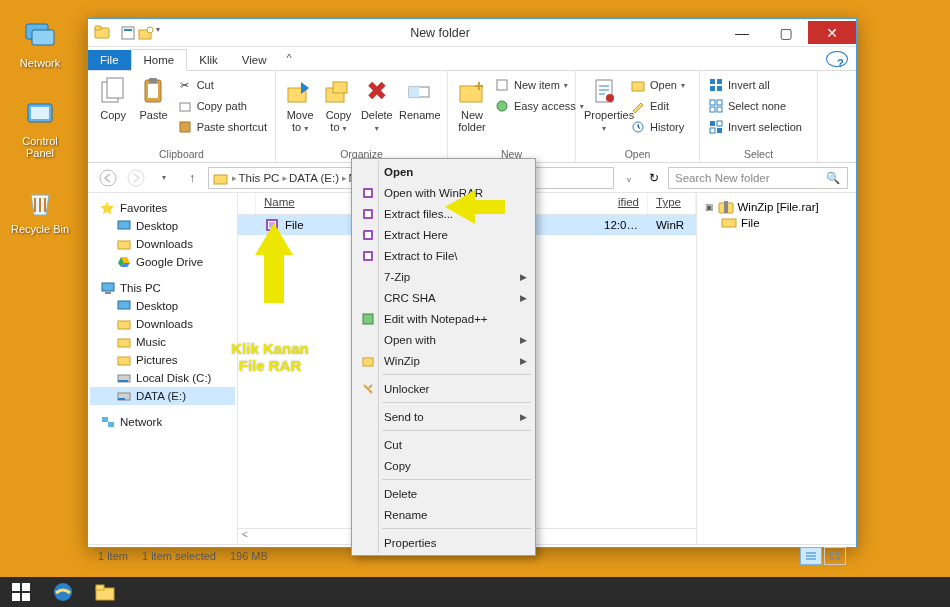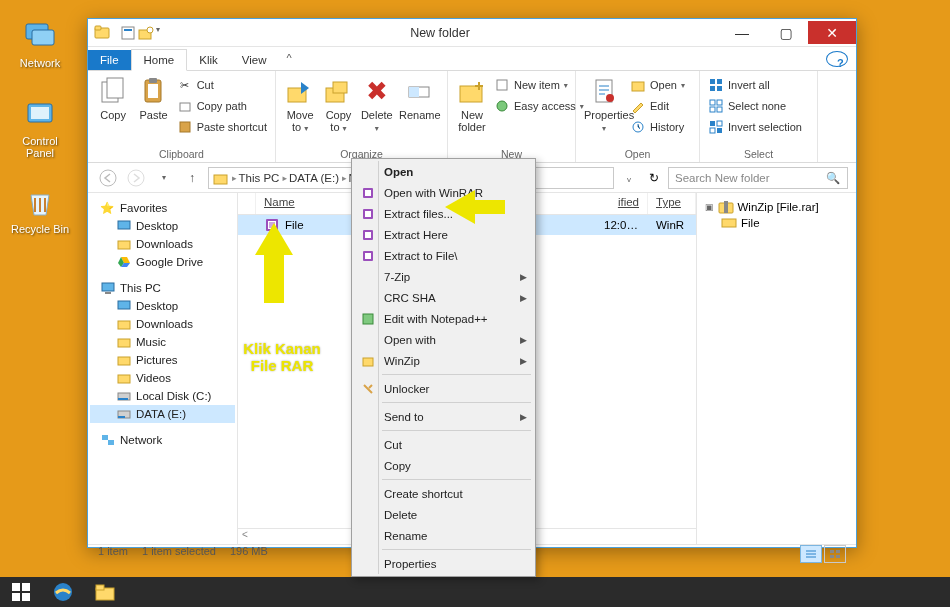--- a/index.html
+++ b/index.html
@@ -63,21 +63,21 @@
 .clist { flex:1; position:relative; }
 .file-row { display:flex; align-items:center; height:20px; font-size:11.5px; }
 .file-row.sel { background:#cde8ff; }
 .file-row > div { padding:2px 8px; white-space:nowrap; overflow:hidden; text-overflow:ellipsis; }
 
 .preview { width:160px; border-left:1px solid #e5e5e5; padding:6px; font-size:11.5px; }
 .pv-item { display:flex; align-items:center; gap:4px; padding:1px 0 1px 18px;}
 .pv-item.root { padding-left:2px; font-weight:400;}
 .pv-item .pico { width:16px; height:14px; }
 
-.statusbar { height:23px; border-top:1px solid #e5e5e5; display:flex; align-items:flex-start; gap:14px; padding:0 10px; font-size:11px; color:#555; }
+.statusbar { height:23px; border-top:1px solid #e5e5e5; display:flex; align-items:center; gap:14px; padding:0 10px; font-size:11px; color:#555; }
 .statusbar .views { margin-left:auto; display:flex; gap:2px;}
 .statusbar .vbtn { width:22px; height:18px; border:1px solid #c9c9c9; display:flex; align-items:center; justify-content:center;}
 .statusbar .vbtn.active { background:#cde8ff; border-color:#7bb5e0;}
 
 .ctxmenu { position:absolute; left:351px; top:158px; width:185px; background:#f0f0f0; border:1px solid #a0a0a0; box-shadow:3px 3px 8px rgba(0,0,0,.3); padding:2px; z-index:50; }
 .mi { display:flex; align-items:center; height:21px; font-size:11.5px; color:#222; padding:0 22px 0 30px; position:relative;}
 .mi.bold { font-weight:bold; }
 .mi .mico { position:absolute; left:6px; width:16px; height:16px; display:flex; align-items:center; justify-content:center;}
 .mi .sub-arrow { position:absolute; right:6px; font-size:9px; color:#555; }
 .msep { height:1px; background:#d0d0d0; margin:3px 2px 3px 28px; }
@@ -455,28 +455,20 @@
             <span class="tico">
               <svg width="14" height="12">
                 <rect x="1" y="3" width="12" height="8" fill="#ffd96b" stroke="#caa12c"></rect>
               </svg>
             </span>
             <span>Pictures</span>
           </div>
         <div class="tree-item sub">
             <span class="tico">
               <svg width="14" height="12">
-                <rect x="1" y="3" width="12" height="8" fill="#ffd96b" stroke="#caa12c"></rect>
-              </svg>
-            </span>
-            <span>Videos</span>
-          </div>
-        <div class="tree-item sub">
-            <span class="tico">
-              <svg width="14" height="12">
                 <rect x="1" y="3" width="12" height="7" fill="#d0d0d0" stroke="#888"></rect>
                 <rect x="1" y="8" width="10" height="2" fill="#2a82c9"></rect>
               </svg>
             </span>
             <span>Local Disk (C:)</span>
           </div>
         <div class="tree-item sub sel">
             <span class="tico">
               <svg width="14" height="12">
                 <rect x="1" y="3" width="12" height="7" fill="#d0d0d0" stroke="#888"></rect>
@@ -661,23 +653,20 @@
     </div>
   <div class="msep"></div>
   <div class="mi">
       <span>Cut</span>
     </div>
   <div class="mi">
       <span>Copy</span>
     </div>
   <div class="msep"></div>
   <div class="mi">
-      <span>Create shortcut</span>
-    </div>
-  <div class="mi">
       <span>Delete</span>
     </div>
   <div class="mi">
       <span>Rename</span>
     </div>
   <div class="msep"></div>
   <div class="mi">
       <span>Properties</span>
     </div>
 </div>
@@ -685,21 +674,21 @@
 <div class="annot-arrow" style="left:445px; top:190px;">
   <svg width="60" height="34">
       <path d="M60 10 L30 10 L30 0 L0 17 L30 34 L30 24 L60 24 Z" fill="#ede600"></path>
     </svg>
 </div>
 <div class="annot-arrow" style="left:255px; top:223px;">
   <svg width="38" height="80">
       <path d="M9 80 L9 32 L0 32 L19 0 L38 32 L29 32 L29 80 Z" fill="#ede600"></path>
     </svg>
 </div>
-<div class="annot-text" style="left:212px; top:340px; width:140px;">
+<div class="annot-text" style="left:200px; top:340px; width:140px;">
   <div>Klik Kanan</div>
     <div>File RAR</div>
 </div>
 
 <div class="taskbar">
   <div class="tb start">
       <svg width="18" height="18">
         <rect x="0" y="0" width="8" height="8" fill="#fff"></rect>
         <rect x="10" y="0" width="8" height="8" fill="#fff"></rect>
         <rect x="0" y="10" width="8" height="8" fill="#fff"></rect>

